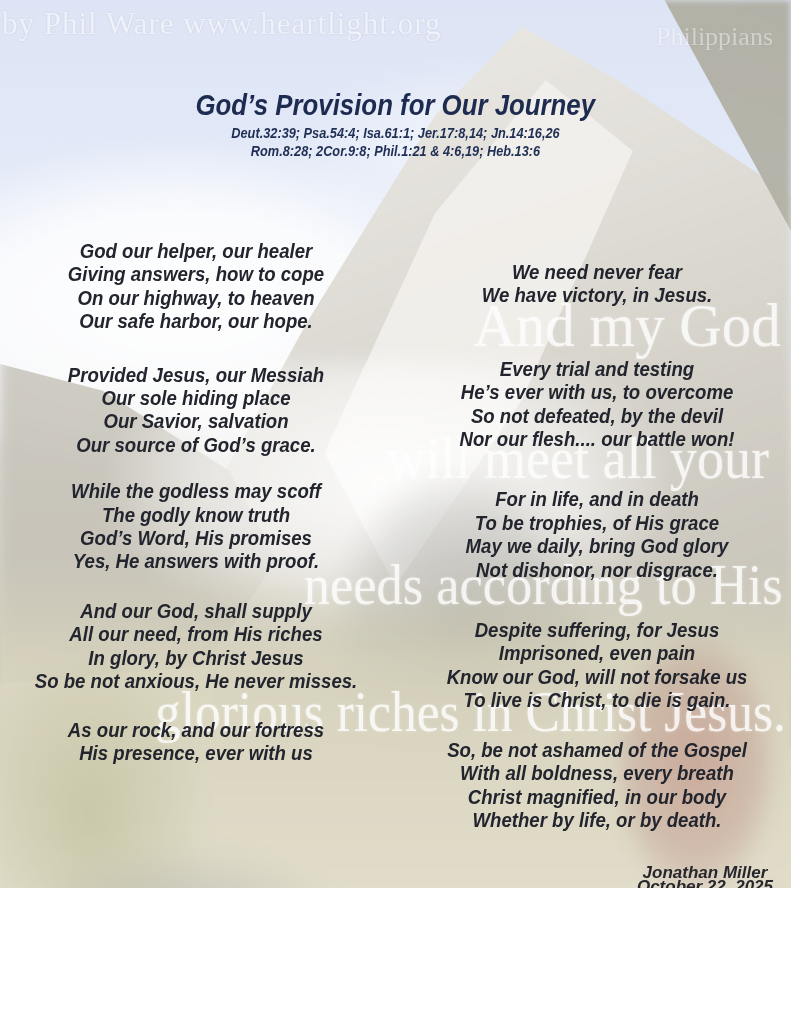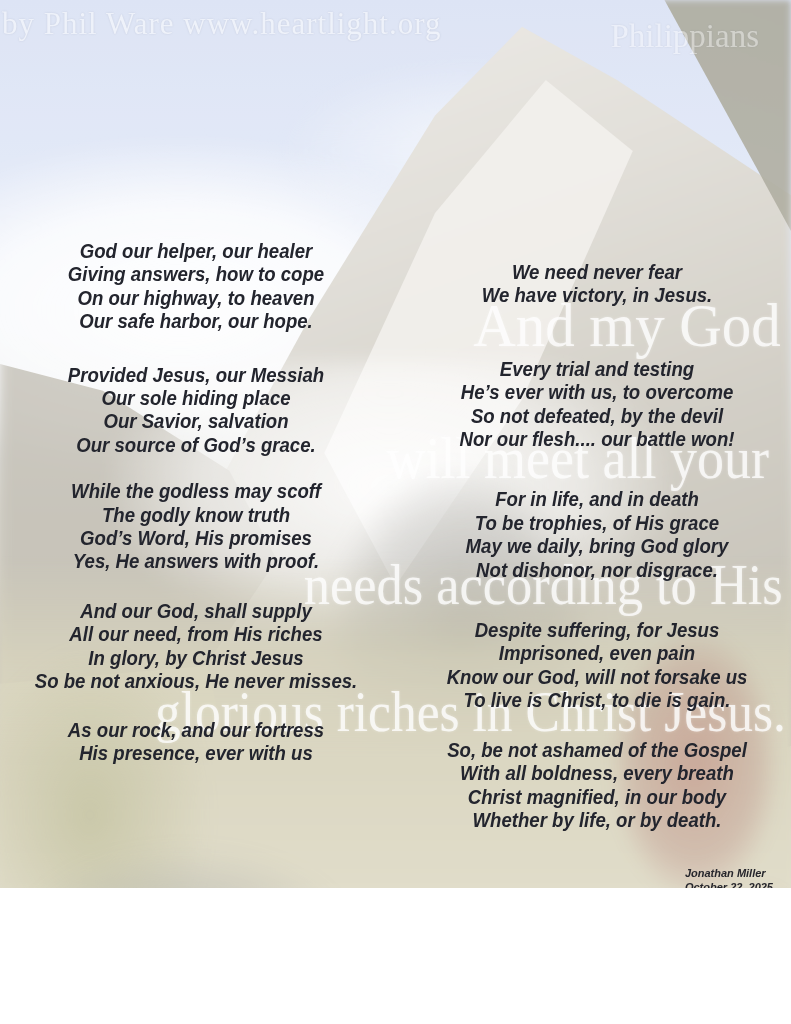--- a/index.html
+++ b/index.html
@@ -59,21 +59,21 @@
     background:radial-gradient(closest-side, rgba(108,113,111,.5), rgba(108,113,111,0) 75%);
     filter:blur(9px); }
   .wash { inset:0; background:rgba(255,255,255,.33); }
 
   
   .wm { position:absolute; color:#fff;
     font-family:"Liberation Serif", serif; white-space:nowrap; line-height:1;
     text-shadow:0 0 3px rgba(255,255,255,.4); }
   .wm-byline { left:2px; top:8px; font-size:31px; letter-spacing:1px; opacity:.5;
     text-shadow:0 0 2px rgba(110,115,140,.45); }
-  .wm-book { right:32px; top:12px; font-size:33px; text-align:left;
+  .wm-book { right:18px; top:12px; font-size:26px; text-align:left;
     line-height:49px; opacity:.42; text-shadow:0 0 2px rgba(110,115,140,.45); }
   .wm-verse { opacity:.82; transform-origin:right center; }
   .wm-v1 { top:294px; right:10px; font-size:62px; transform:scaleX(.95); }
   .wm-v2 { top:428px; right:22px; font-size:60px; transform:scaleX(.9); }
   .wm-v3 { top:556px; right:8px;  font-size:57px; transform:scaleX(.92); }
   .wm-v4 { top:684px; right:5px;  font-size:56px; transform:scaleX(.92); }
 
   
   .content { position:absolute; inset:0; }
   .title-wrap { position:absolute; left:0; top:88px; width:100%; text-align:center; }
@@ -90,22 +90,22 @@
     line-height:23.4px; white-space:nowrap; }
   .col-left  .stanza:nth-child(1){ margin-bottom:30px; }
   .col-left  .stanza:nth-child(2){ margin-bottom:23px; }
   .col-left  .stanza:nth-child(3){ margin-bottom:26px; }
   .col-left  .stanza:nth-child(4){ margin-bottom:25px; }
   .col-right .stanza:nth-child(1){ margin-bottom:50px; }
   .col-right .stanza:nth-child(2){ margin-bottom:37px; }
   .col-right .stanza:nth-child(3){ margin-bottom:37px; }
   .col-right .stanza:nth-child(4){ margin-bottom:26px; }
 
-  .signature { position:absolute; right:18px; top:866px; text-align:left;
-    font-size:11px; font-weight:bold; font-style:italic; color:#26262c; line-height:14px; }
+  .signature { position:absolute; right:18px; top:866px; text-align:center;
+    font-size:17px; font-weight:bold; font-style:italic; color:#26262c; line-height:14px; }
 </style>
 </head>
 <body>
 
 <div class="page">
 
   <div class="bg">
     <div class="layer bg-base"></div>
     <div class="layer cloud3"></div>
     <div class="layer cloud1"></div>
@@ -126,20 +126,27 @@
   <div class="wm wm-byline">by Phil Ware www.heartlight.org</div>
   <div class="wm wm-book">
     <div>Philippians</div>
   </div>
   <div class="wm wm-verse wm-v1">And my God</div>
   <div class="wm wm-verse wm-v2">will meet all your</div>
   <div class="wm wm-verse wm-v3">needs according to His</div>
   <div class="wm wm-verse wm-v4">glorious riches in Christ Jesus.</div>
 
   <div class="content">
+    <div class="title-wrap">
+      <div class="page-title">God’s Provision for Our Journey</div>
+      <div class="refs">
+        <div class="ref-line">Deut.32:39; Psa.54:4; Isa.61:1; Jer.17:8,14; Jn.14:16,26</div>
+        <div class="ref-line">Rom.8:28; 2Cor.9:8; Phil.1:21 &amp; 4:6,19; Heb.13:6</div>
+      </div>
+    </div>
 
     <div class="poem-col col-left">
       <div class="stanza">
         <div class="line">God our helper, our healer</div>
         <div class="line">Giving answers, how to cope</div>
         <div class="line">On our highway, to heaven</div>
         <div class="line">Our safe harbor, our hope.</div>
       </div>
       <div class="stanza">
         <div class="line">Provided Jesus, our Messiah</div>

